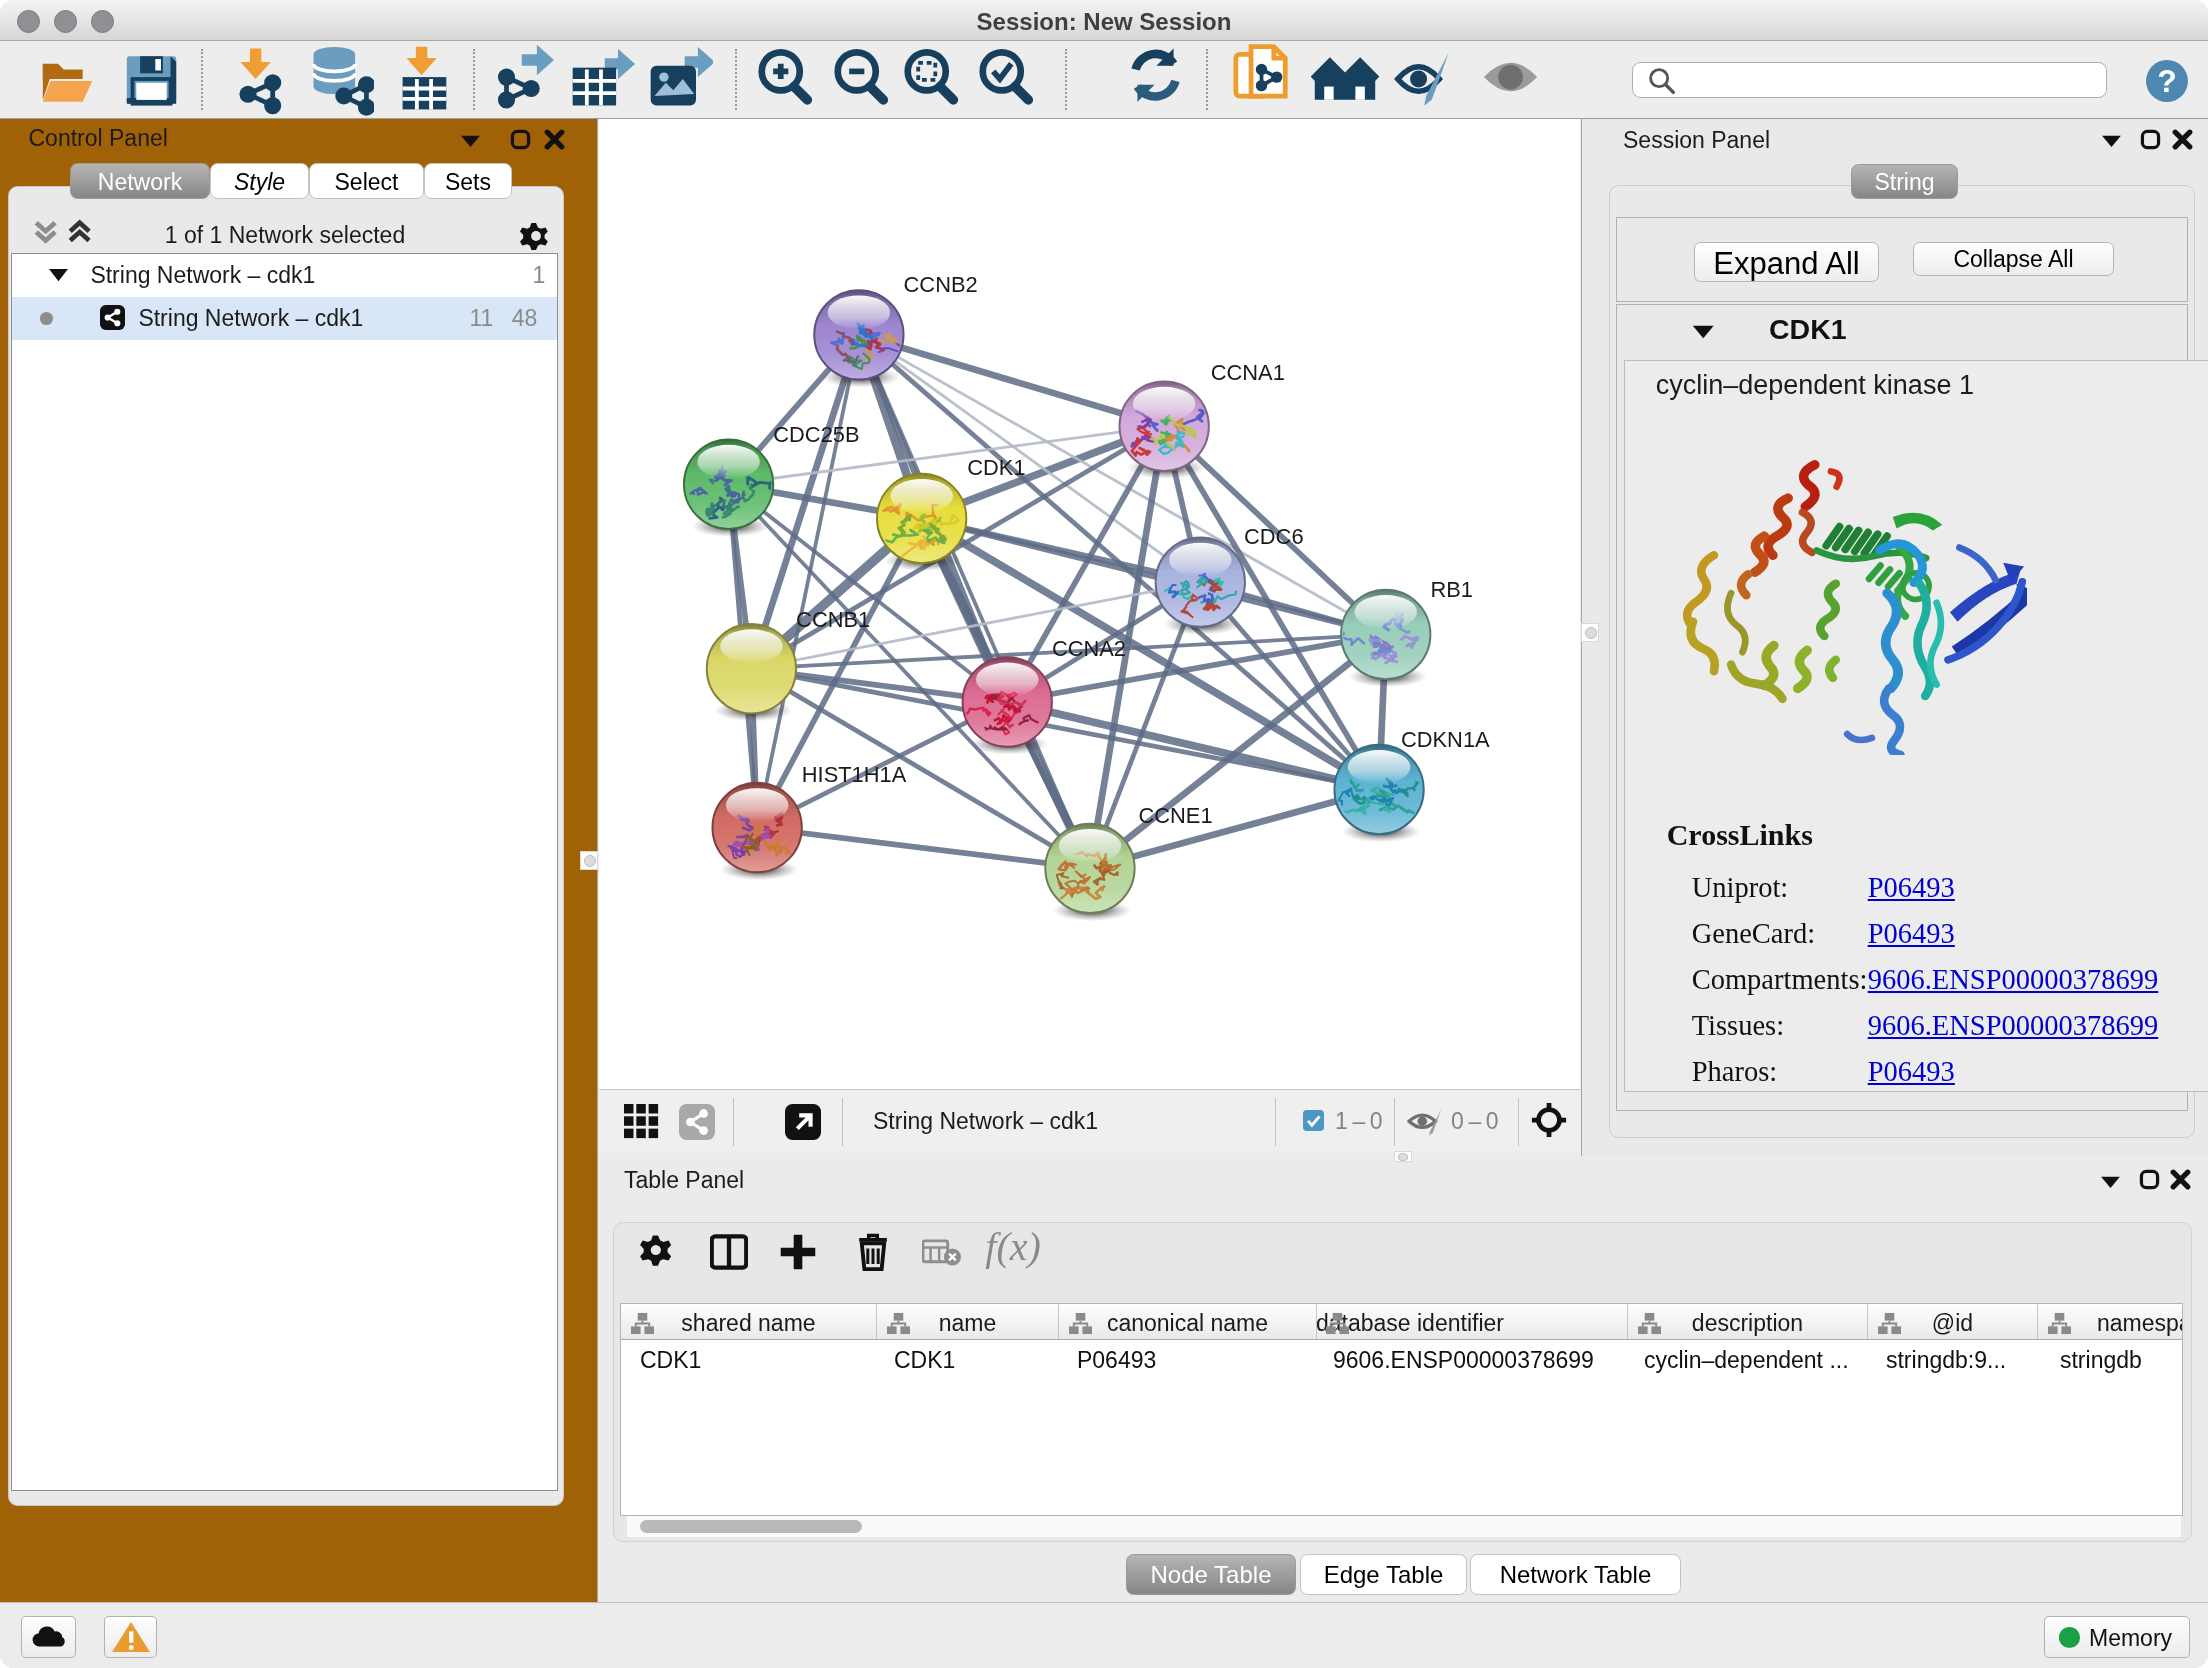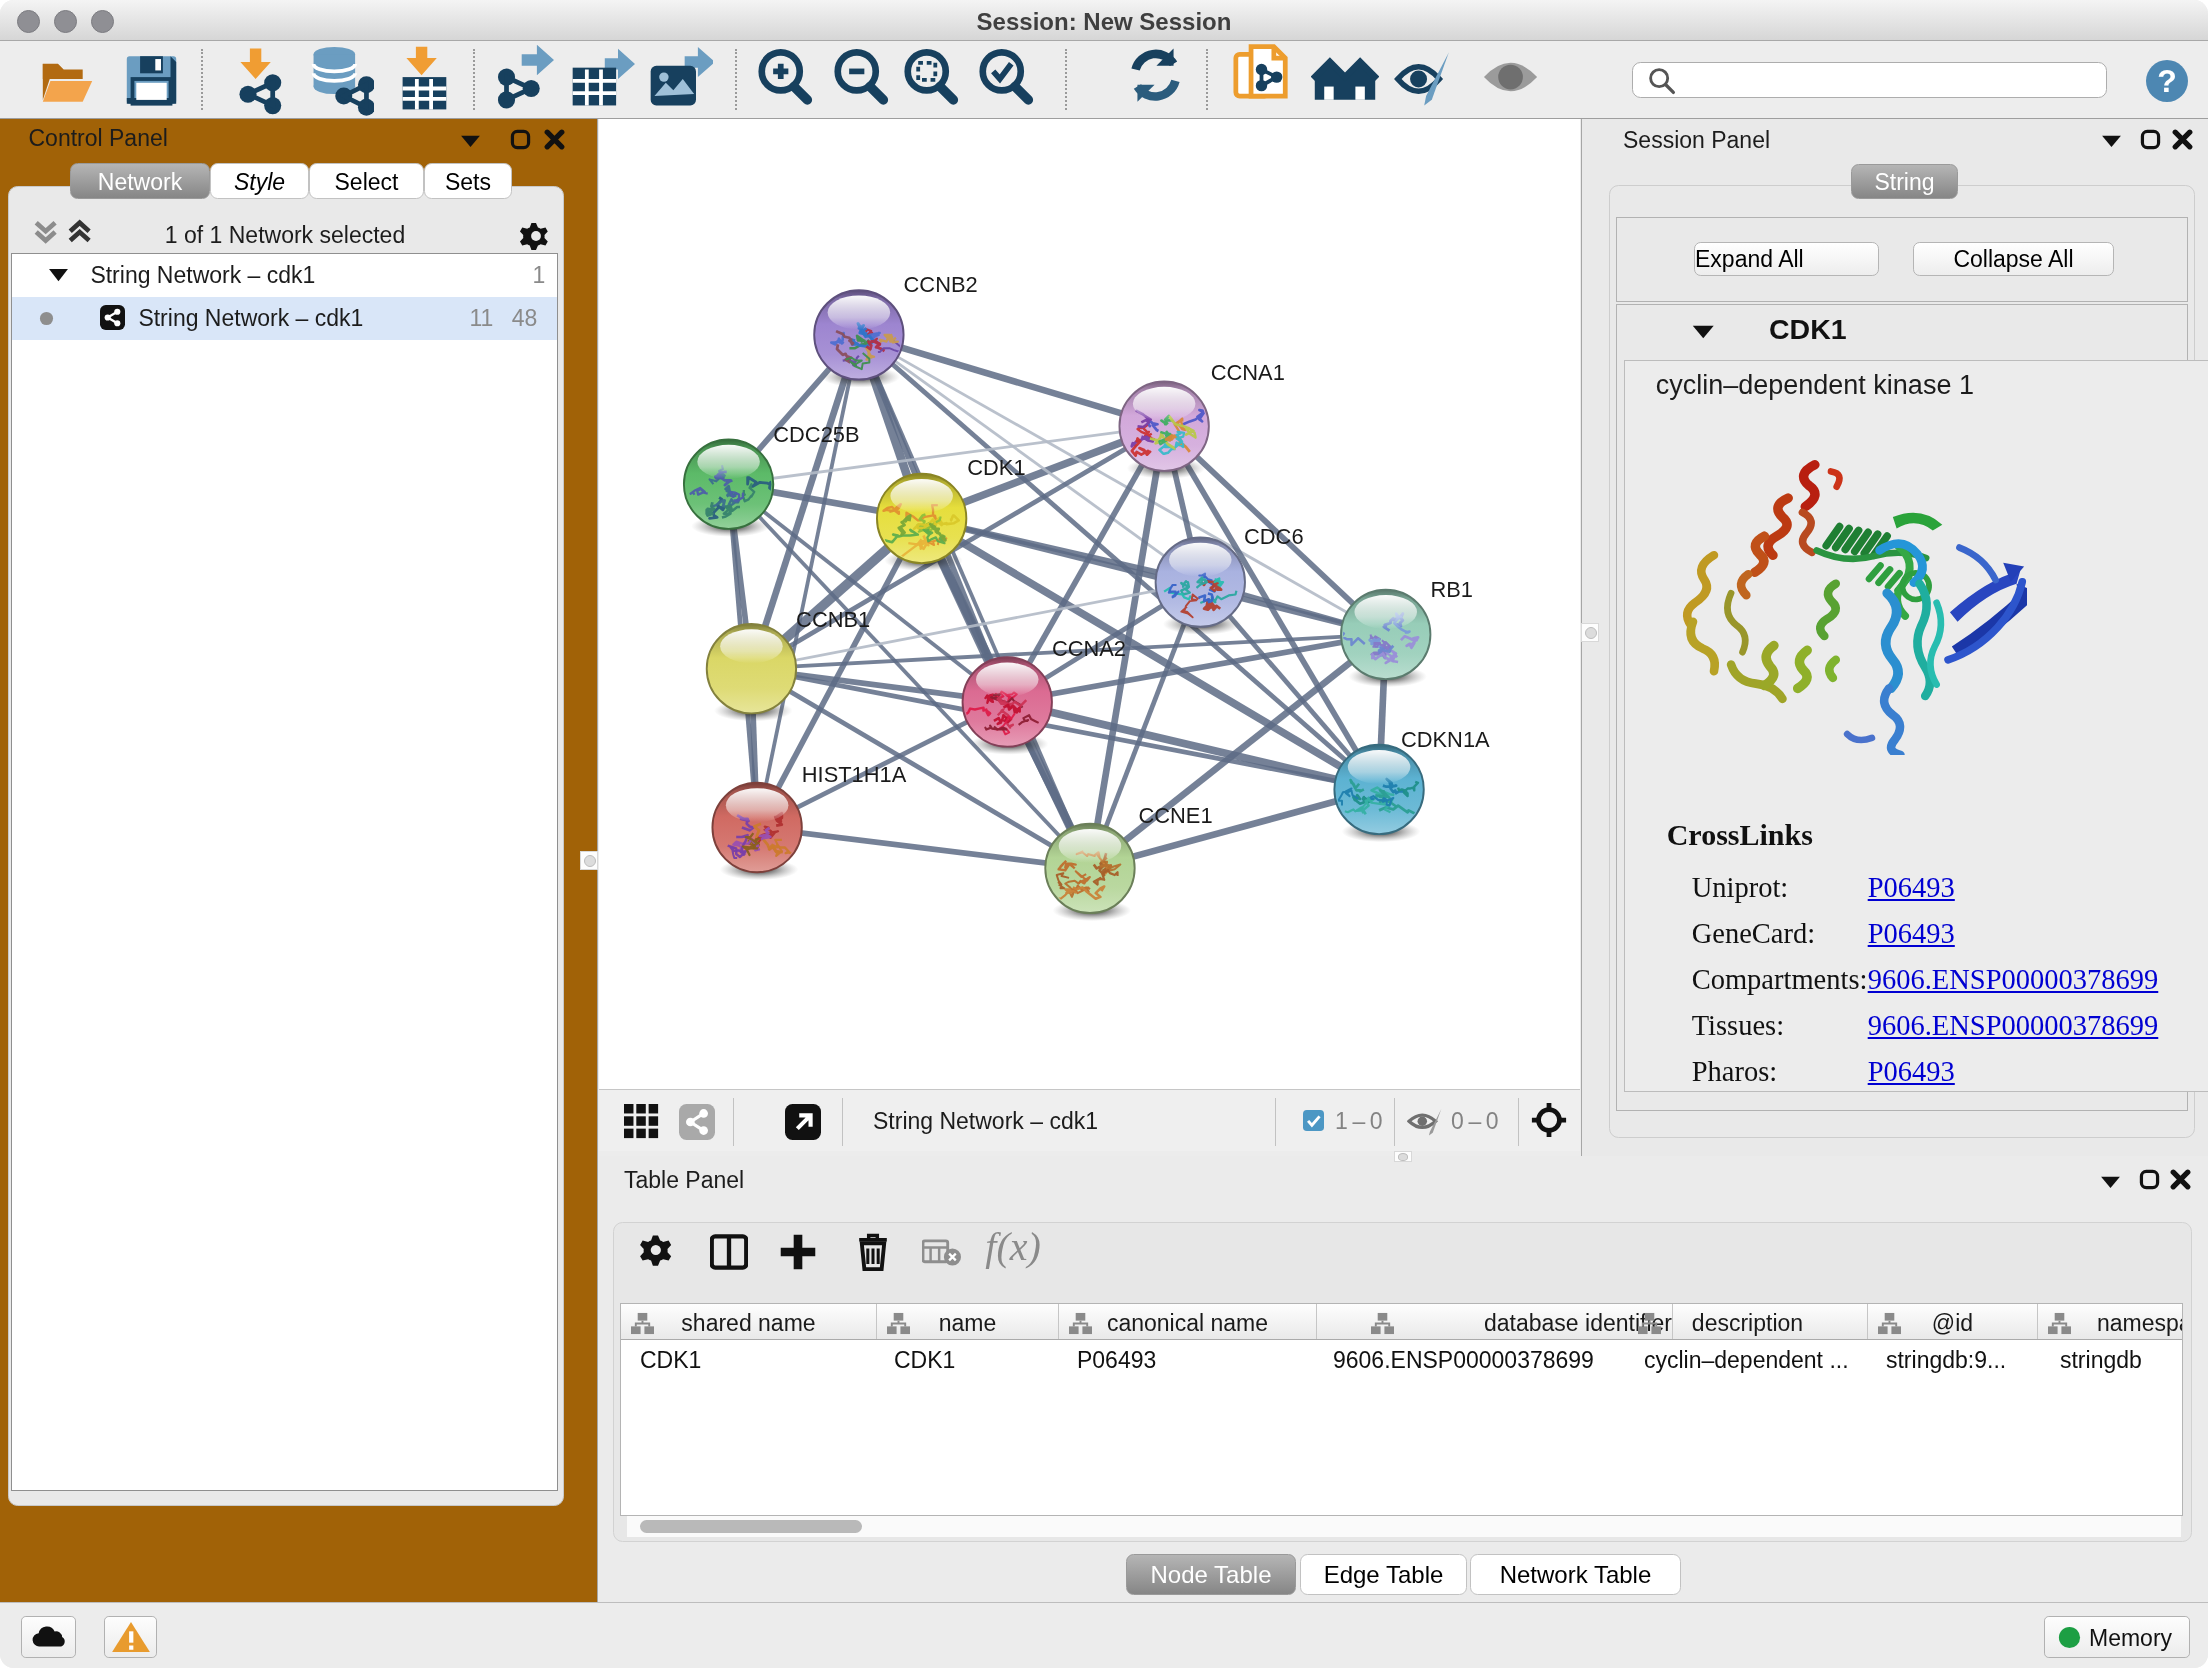--- a/index.html
+++ b/index.html
@@ -685,21 +685,21 @@
     <svg class="abs" style="left:590px; top:9.5px" width="21" height="21" viewBox="0 0 26 26">
         <path d="M4 4 L22 22 M22 4 L4 22" stroke="#111" stroke-width="6.5" stroke-linecap="round"></path>
       </svg>
 
     <div class="abs" style="left:27px; top:66px; width:586px; height:953px; background:#e9e9e9; border:1px solid #cdcdcd; border-radius:9.5px;"></div>
     <div class="abs" style="left:269px; top:45px; width:107px; height:35px; background:linear-gradient(#b5b5b5,#868686); border:1px solid #9a9a9a; border-radius:7.6px; color:#fff; font-size:23px; text-align:center;">
         <span style="display:block; margin-top:3.8px;">String</span>
       </div>
 
     <div class="abs" style="left:34px; top:98px; width:572px; height:85px; background:#e9e9e9; border:1px solid #b2b2b2;">
-      <div class="abs" style="left:77px; top:24px; width:185px; height:34px; background:linear-gradient(#ffffff,#ededed); border:1px solid #b5b5b5; border-radius:6.7px; font-size:23px; color:#000;">
+      <div class="abs" style="left:77px; top:24px; width:185px; height:40px; background:linear-gradient(#ffffff,#ededed); border:1px solid #b5b5b5; border-radius:6.7px; font-size:31px; text-align:center; color:#000;">
           <span style="display:block;margin-top:2.9px;">Expand All</span>
         </div>
       <div class="abs" style="left:296px; top:24px; width:201px; height:34px; background:linear-gradient(#ffffff,#ededed); border:1px solid #b5b5b5; border-radius:6.7px; font-size:23px; text-align:center; color:#000;">
           <span style="display:block;margin-top:2.9px;">Collapse All</span>
         </div>
     </div>
 
     <div class="abs" style="left:34px; top:185px; width:572px; height:807px; background:#e9e9e9; border:1px solid #b2b2b2;">
       <svg class="abs" style="left:72px; top:17px" width="28.5" height="19" viewBox="0 0 30 20">
           <path d="M4 4 h22 l-11 13 z" fill="#111"></path>
@@ -808,21 +808,21 @@
                 <path d="M13 9 v3 M6 15 v-3 h14 v3" stroke="#8a8a8a" stroke-width="2" fill="none"></path>
               </svg></span><span style="display:inline-block;margin-top:5.7px;">name</span></div>
 <div class="abs" style="left:438px; top:0; width:258px; height:36px; border-right:1px solid #c6c6c6; overflow:hidden; white-space:nowrap; text-align:center; font-size:23px; color:#1a1a1a;"><span class="abs" style="left:9.5px;top:6.7px;"><svg width="25" height="23" viewBox="0 0 26 24" style="vertical-align:-3.8px; margin-right:9.5px;">
                 <g fill="#8a8a8a">
                   <rect x="8" y="1" width="10" height="8"></rect>
                   <rect x="1" y="15" width="10" height="8"></rect>
                   <rect x="15" y="15" width="10" height="8"></rect>
                 </g>
                 <path d="M13 9 v3 M6 15 v-3 h14 v3" stroke="#8a8a8a" stroke-width="2" fill="none"></path>
               </svg></span><span style="display:inline-block;margin-top:5.7px;">canonical name</span></div>
-<div class="abs" style="left:695px; top:0; width:312px; height:36px; border-right:1px solid #c6c6c6; overflow:hidden; white-space:nowrap; text-align:right; font-size:23px; color:#1a1a1a;margin-left:45px;"><span class="abs" style="left:9.5px;top:6.7px;"><svg width="25" height="23" viewBox="0 0 26 24" style="vertical-align:-3.8px; margin-right:9.5px;">
+<div class="abs" style="left:695px; top:0; width:312px; height:36px; border-right:1px solid #c6c6c6; overflow:hidden; white-space:nowrap; text-align:left; font-size:23px; color:#1a1a1a;"><span class="abs" style="left:9.5px;top:6.7px;"><svg width="25" height="23" viewBox="0 0 26 24" style="vertical-align:-3.8px; margin-right:9.5px;">
                 <g fill="#8a8a8a">
                   <rect x="8" y="1" width="10" height="8"></rect>
                   <rect x="1" y="15" width="10" height="8"></rect>
                   <rect x="15" y="15" width="10" height="8"></rect>
                 </g>
                 <path d="M13 9 v3 M6 15 v-3 h14 v3" stroke="#8a8a8a" stroke-width="2" fill="none"></path>
               </svg></span><span style="display:inline-block;margin-top:5.7px;">database identifier</span></div>
 <div class="abs" style="left:1007px; top:0; width:240px; height:36px; border-right:1px solid #c6c6c6; overflow:hidden; white-space:nowrap; text-align:center; font-size:23px; color:#1a1a1a;"><span class="abs" style="left:9.5px;top:6.7px;"><svg width="25" height="23" viewBox="0 0 26 24" style="vertical-align:-3.8px; margin-right:9.5px;">
                 <g fill="#8a8a8a">
                   <rect x="8" y="1" width="10" height="8"></rect>

